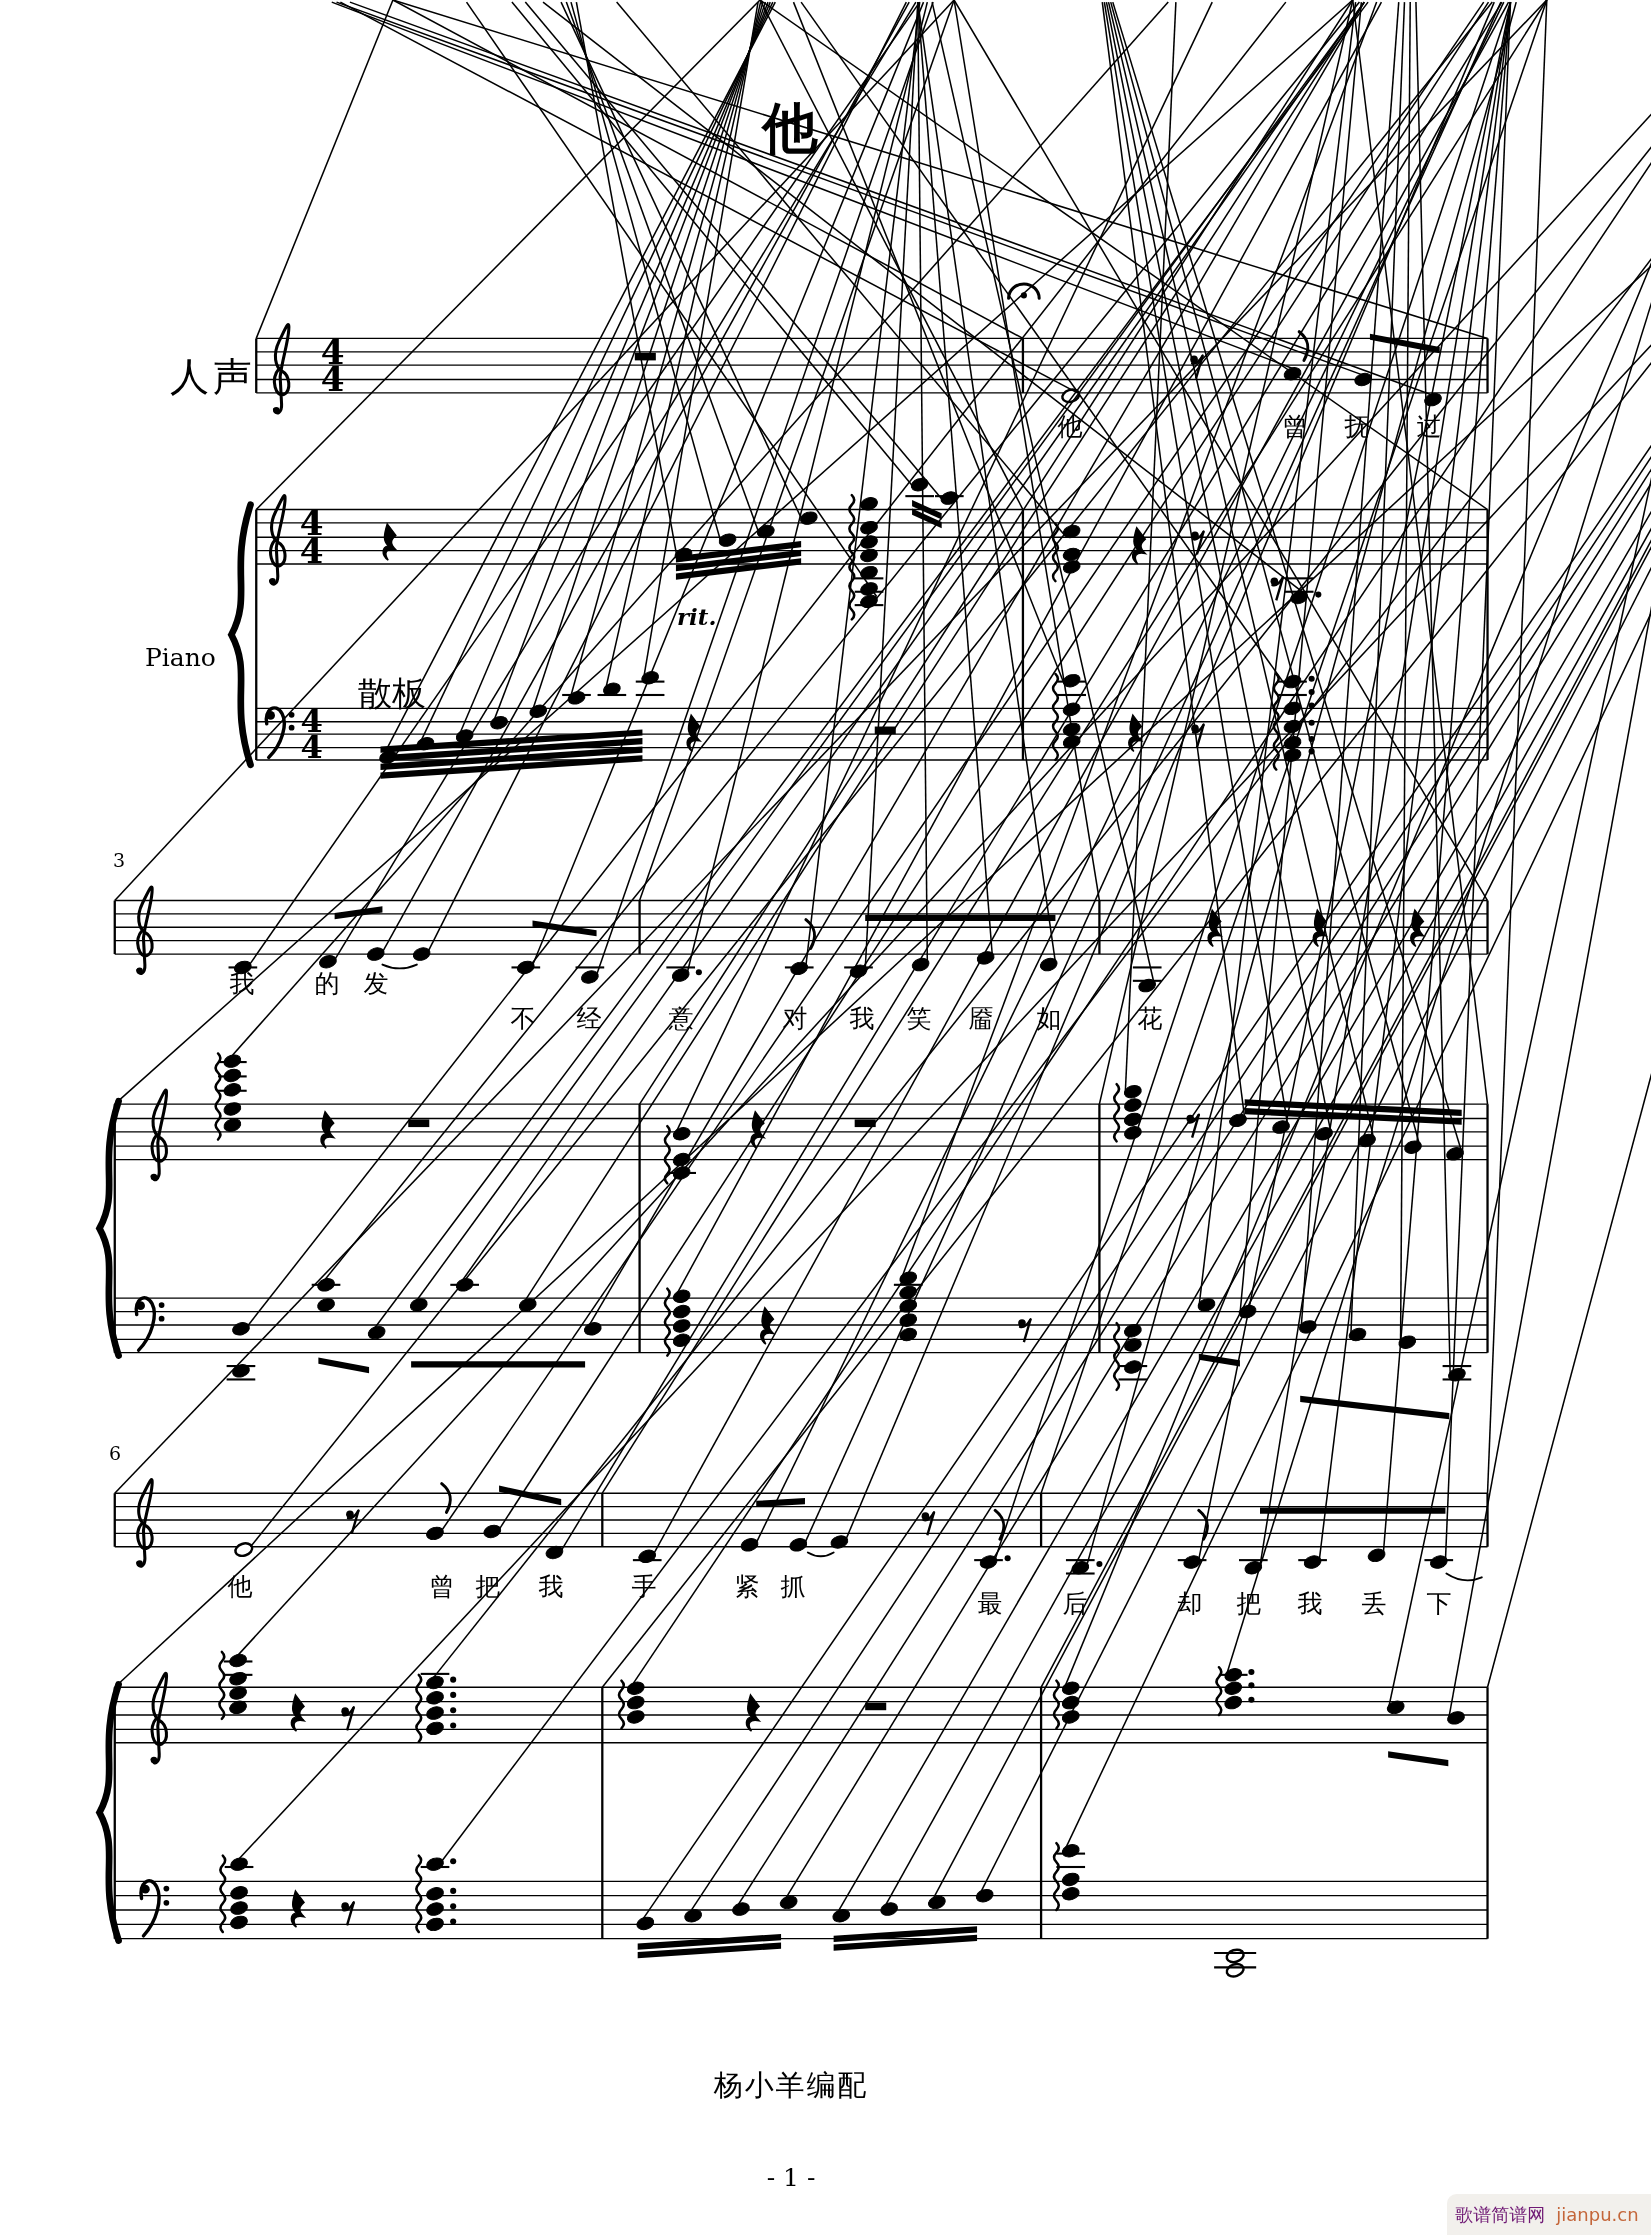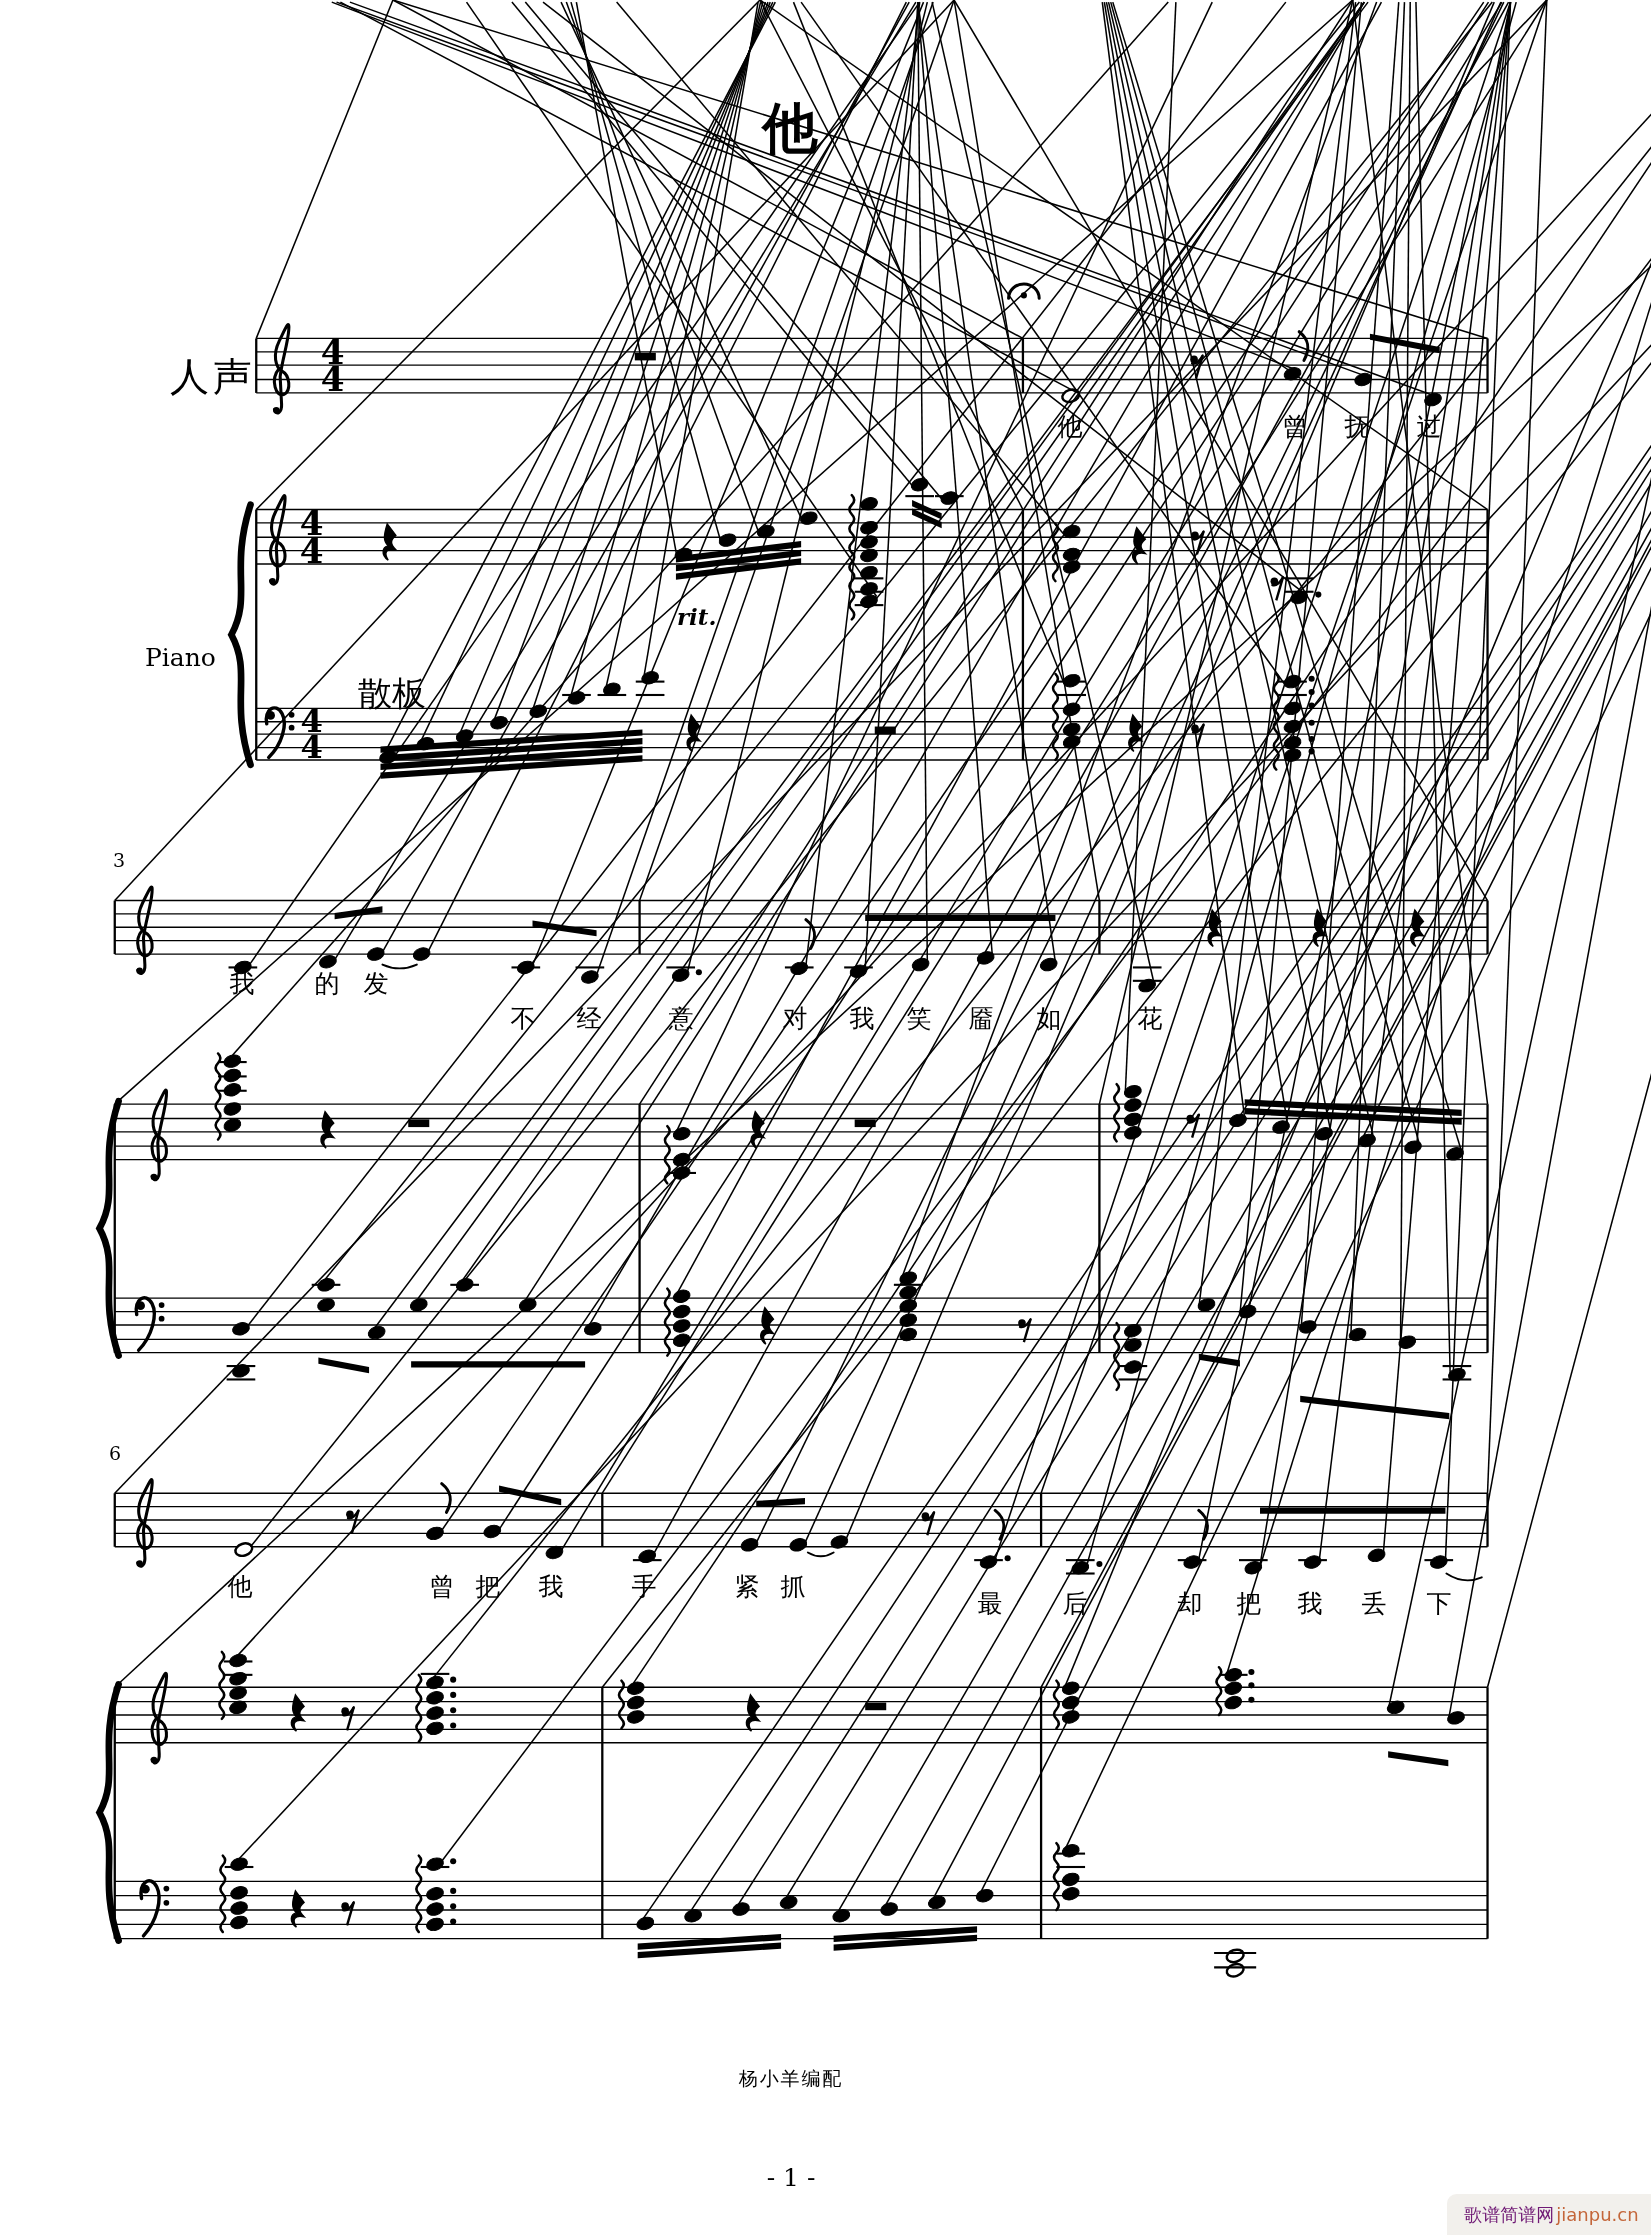--- a/index.html
+++ b/index.html
@@ -10,26 +10,26 @@
   #title{top:92px;left:791px;transform:translateX(-50%);font-size:55px;font-weight:bold;letter-spacing:1.9px;}
   #credits{top:195px;right:168px;text-align:left;font-size:26px;line-height:38px;}
   #vocal-label{top:350px;left:170px;font-size:39px;letter-spacing:3.8px;text-align:right;}
   #piano-label{top:619px;left:145px;font-size:25px;margin-top:24px;}
   #tempo{top:671px;left:358px;font-size:34px;}
   #rit{top:603px;left:677px;font-size:23px;font-style:italic;font-weight:bold;}
   .measure-no{font-size:19px;}
   #mn2{top:849px;left:113px;}
   #mn3{top:1442px;left:109px;}
   .lyr{position:absolute;transform:translateX(-50%);font-size:25px;z-index:2;}
-  #arranger{top:2066px;left:791px;transform:translateX(-50%);font-size:19px;letter-spacing:1.9px;}
+  #arranger{top:2066px;left:791px;transform:translateX(-50%);font-size:29px;letter-spacing:1.9px;}
   #pageno{top:2163px;left:791px;transform:translateX(-50%);font-size:25px;}
   #wm{position:absolute;left:1447px;top:2194px;width:205px;height:42px;z-index:2;
       background:#f2f0ec;border-top-left-radius:9.6px;text-align:right;
       font-family:"DejaVu Sans","Liberation Sans",sans-serif;font-size:18px;line-height:42px;padding-right:0;}
-  #wm .site{color:#701a75;} #wm .dom{color:#c4663a;padding-right:13.4px;padding-left:2px;}
+  #wm .site{color:#701a75;} #wm .dom{color:#c4663a;padding-right:13.4px;padding-left:11px;}
 </style>
 </head>
 <body>
 
 <div id="page">
   <svg id="score" width="1652" height="2236" viewBox="0 0 1728 2339">
     <g id="g-staves"></g>
     <g id="g-notes">
         <line x1="268" y1="354" x2="1556" y2="354" stroke="#000" stroke-width="1.4"></line>
         <line x1="268" y1="368" x2="1556" y2="368" stroke="#000" stroke-width="1.4"></line>

